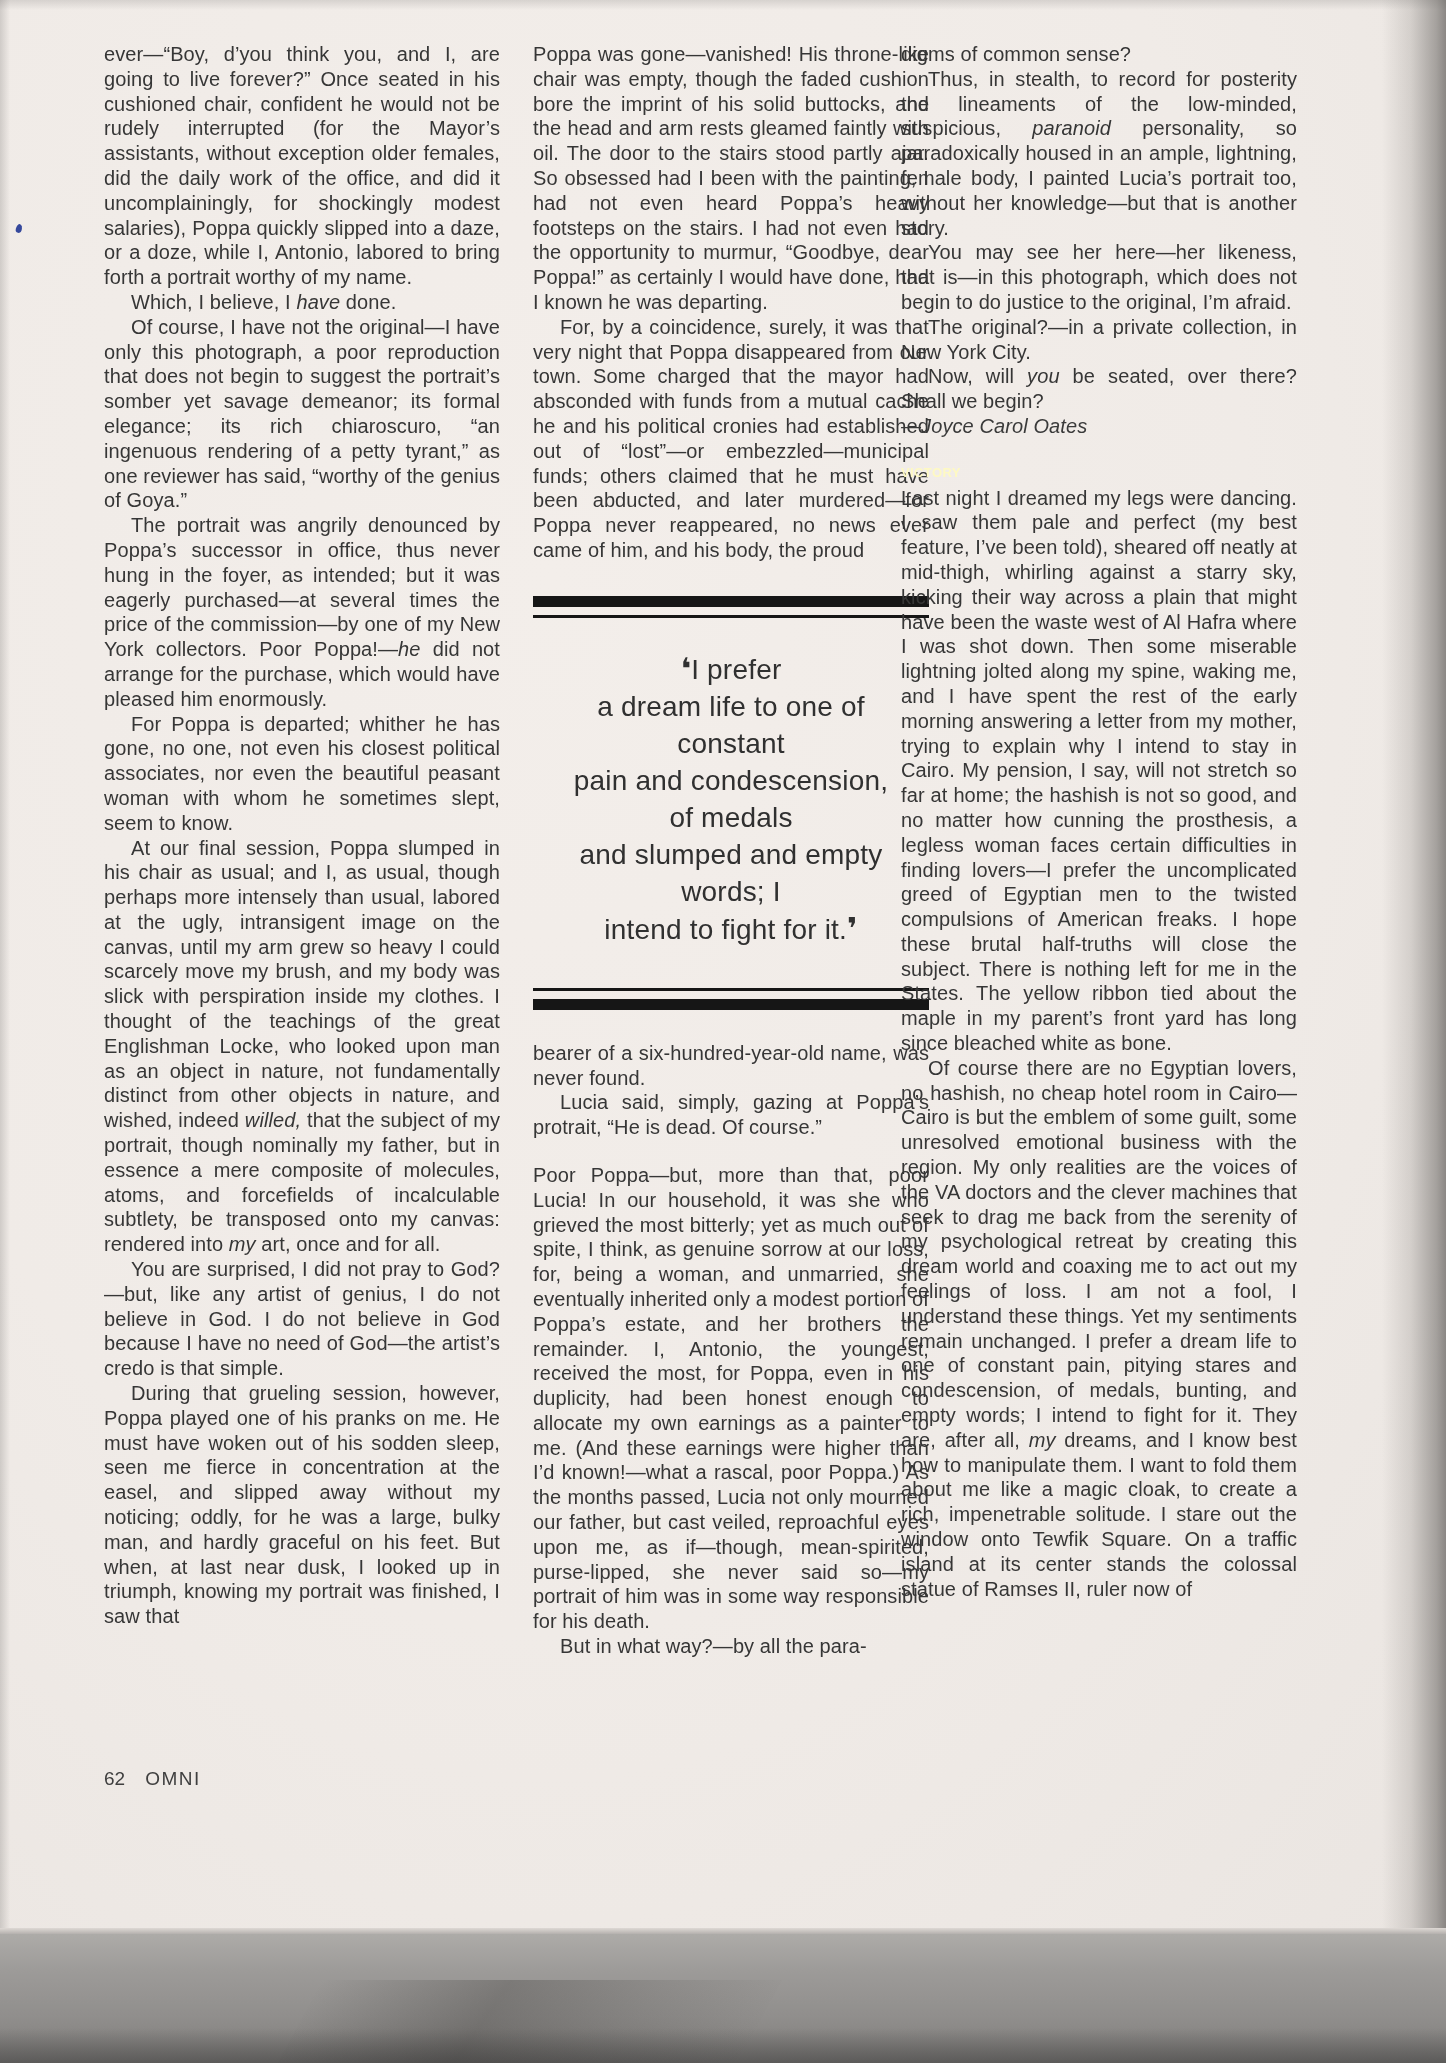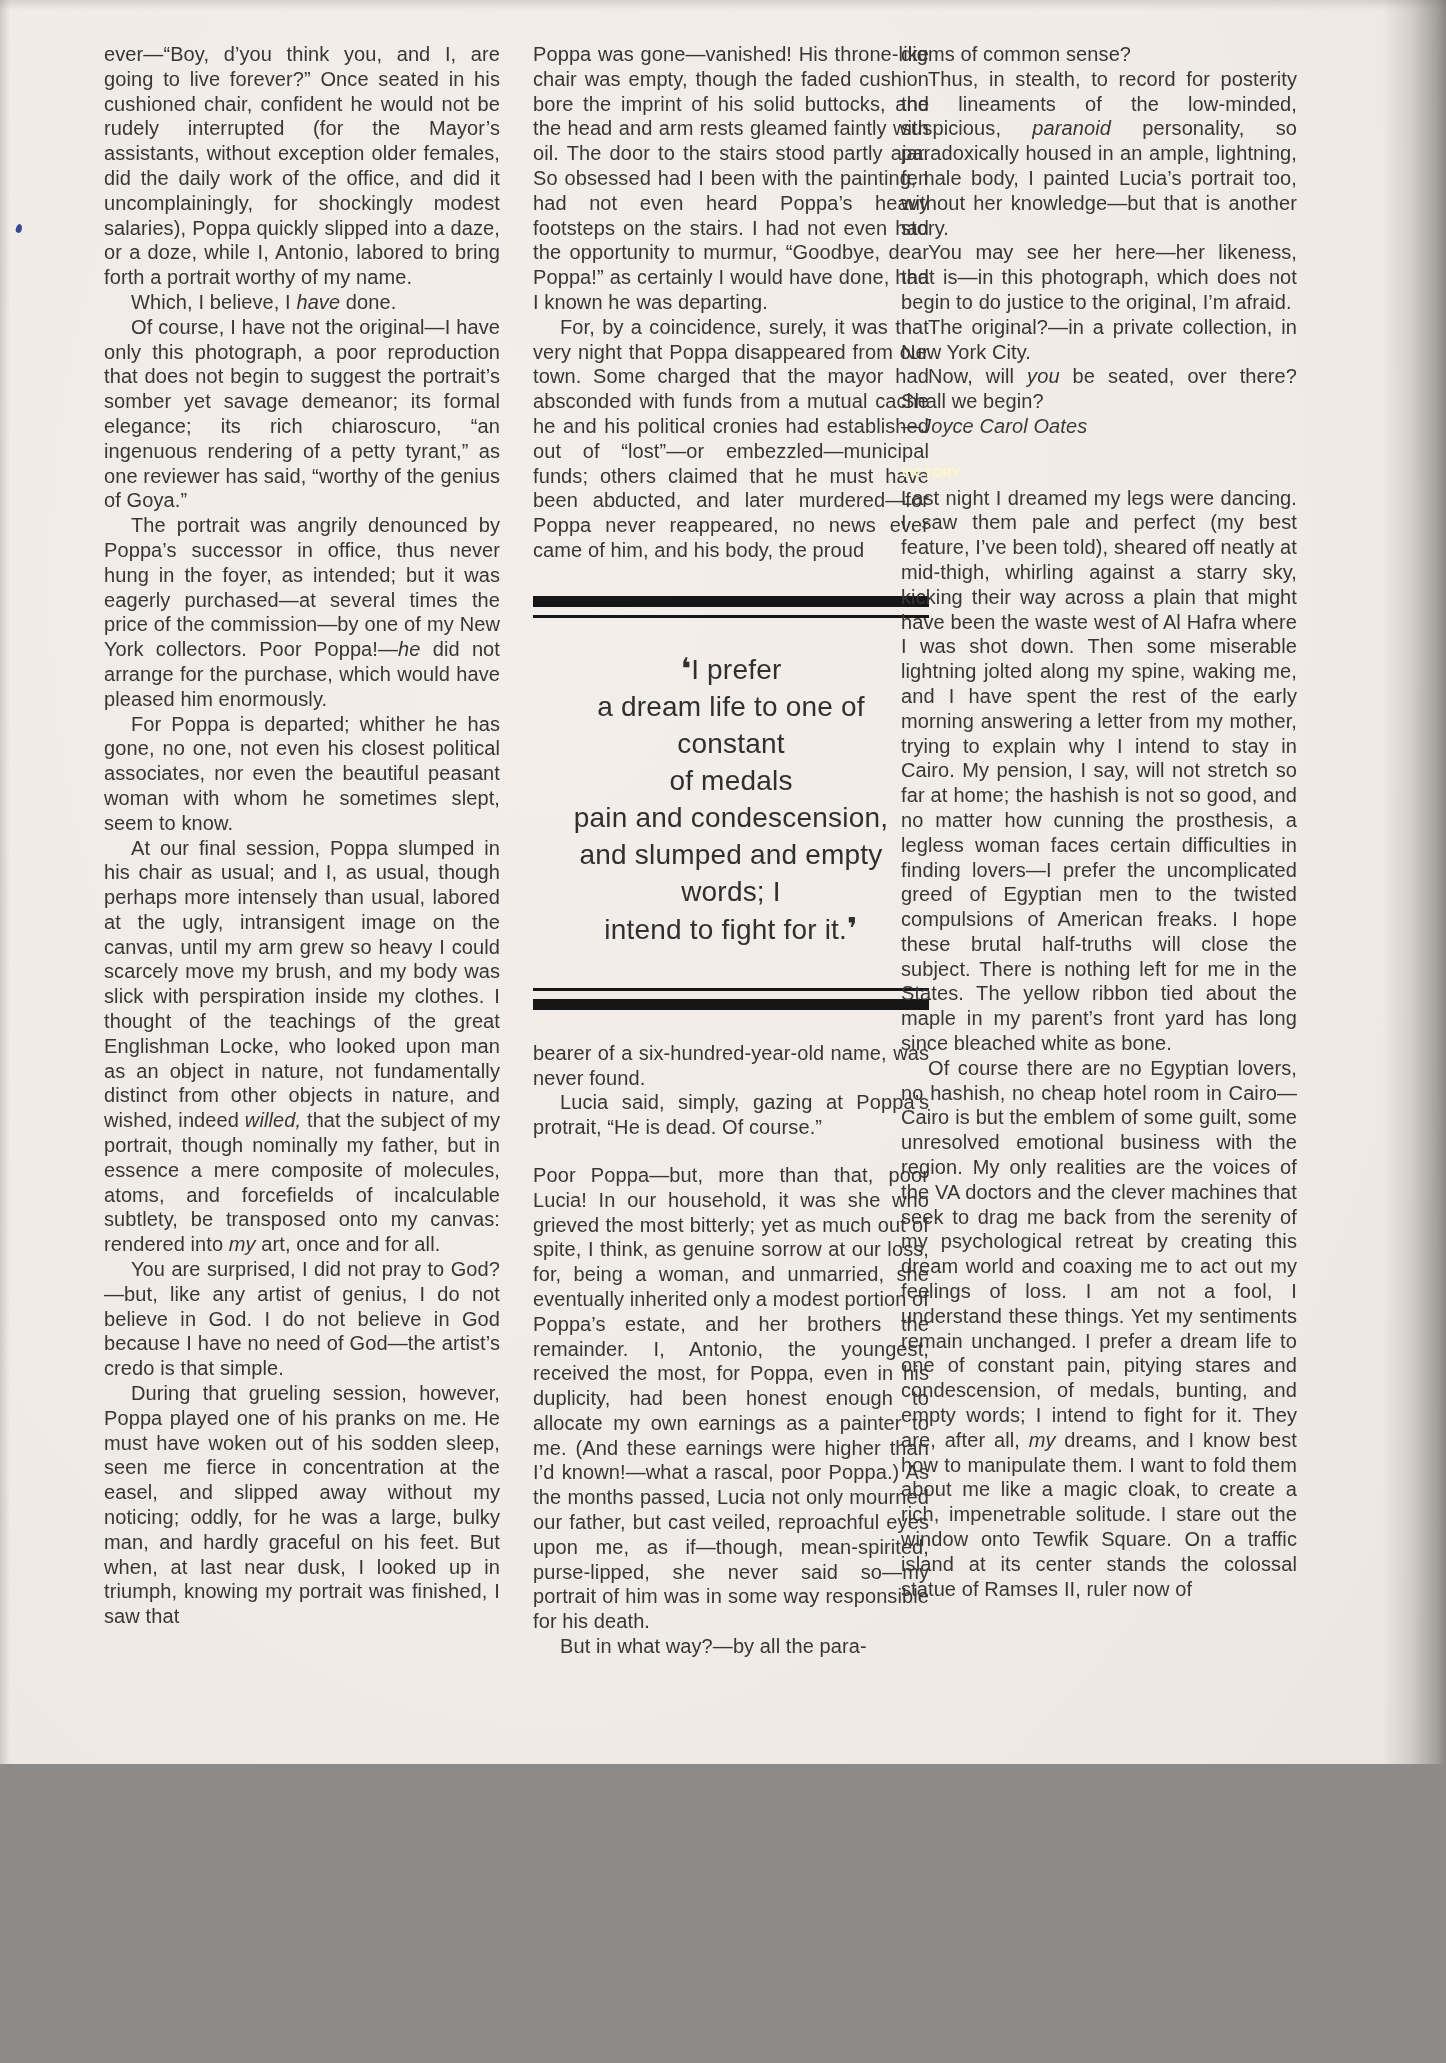--- a/index.html
+++ b/index.html
@@ -1,16 +1,16 @@
 <!DOCTYPE html>
 <html><head>
 <meta charset="utf-8">
 <style>
   html,body{margin:0;padding:0;background:#8d8b89;}
-  .page{position:relative;width:1446px;height:1764px;overflow:hidden;
+  .page{position:relative;width:1446px;height:2063px;overflow:hidden;
         font-family:"Liberation Sans",sans-serif;background:#85837f;}
   .paper{position:absolute;left:0;top:0;width:1446px;height:1934px;
          background:radial-gradient(ellipse at 38% 30%, #f3eeea 0%, #f0ebe7 55%, #eae5e1 100%);}
   .top-shade{position:absolute;left:0;top:0;width:100%;height:10px;
          background:linear-gradient(180deg,rgba(120,118,116,0.22),rgba(120,118,116,0));}
   .left-shade{position:absolute;left:0;top:0;width:10px;height:1934px;
          background:linear-gradient(90deg,rgba(110,108,106,0.25),rgba(110,108,106,0));}
   .right-shade{position:absolute;top:0;right:0;width:64px;height:1934px;
          background:linear-gradient(90deg,rgba(140,136,132,0) 0%,rgba(135,131,127,0.25) 45%,rgba(105,102,99,0.55) 85%,rgba(92,89,87,0.68) 100%);}
   .paper-edge{position:absolute;left:0;top:1928px;width:100%;height:7px;
@@ -69,22 +69,22 @@
   <div class="col col-middle">
       <p class="para no-indent"><span>Poppa was gone—vanished! His throne-like chair was empty, though the faded cushion bore the imprint of his solid buttocks, and the head and arm rests gleamed faintly with oil. The door to the stairs stood partly ajar. So obsessed had I been with the painting, I had not even heard Poppa’s heavy footsteps on the stairs. I had not even had the opportunity to murmur, “Goodbye, dear Poppa!” as certainly I would have done, had I known he was departing.</span></p>
       <p class="para"><span>For, by a coincidence, surely, it was that very night that Poppa disappeared from our town. Some charged that the mayor had absconded with funds from a mutual cache he and his political cronies had established out of “lost”—or embezzled—municipal funds; others claimed that he must have been abducted, and later murdered—for Poppa never reappeared, no news ever came of him, and his body, the proud</span></p>
       <div class="pullquote">
         <div class="pq-rule-a"></div>
         <div class="pq-rule-b"></div>
         <div class="pq-body">
           <div class="pq-line"><span class="pq-mark">❛</span>I prefer</div>
           <div class="pq-line">a dream life to one of</div>
           <div class="pq-line">constant</div>
+          <div class="pq-line">pain and condescension,</div>
           <div class="pq-line">of medals</div>
-          <div class="pq-line">pain and condescension,</div>
           <div class="pq-line">and slumped and empty</div>
           <div class="pq-line">words; I</div>
           <div class="pq-line">intend to fight for it.<span class="pq-mark">❜</span></div>
         </div>
         <div class="pq-rule-c"></div>
         <div class="pq-rule-d"></div>
       </div>
       <p class="para no-indent"><span>bearer of a six-hundred-year-old name, was never found.</span></p>
       <p class="para"><span>Lucia said, simply, gazing at Poppa’s protrait, “He is dead. Of course.”</span></p>
       <div style="height: 23px;"></div>

